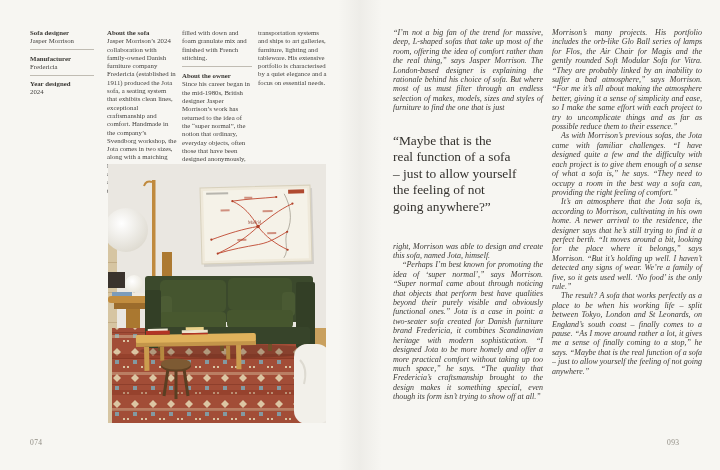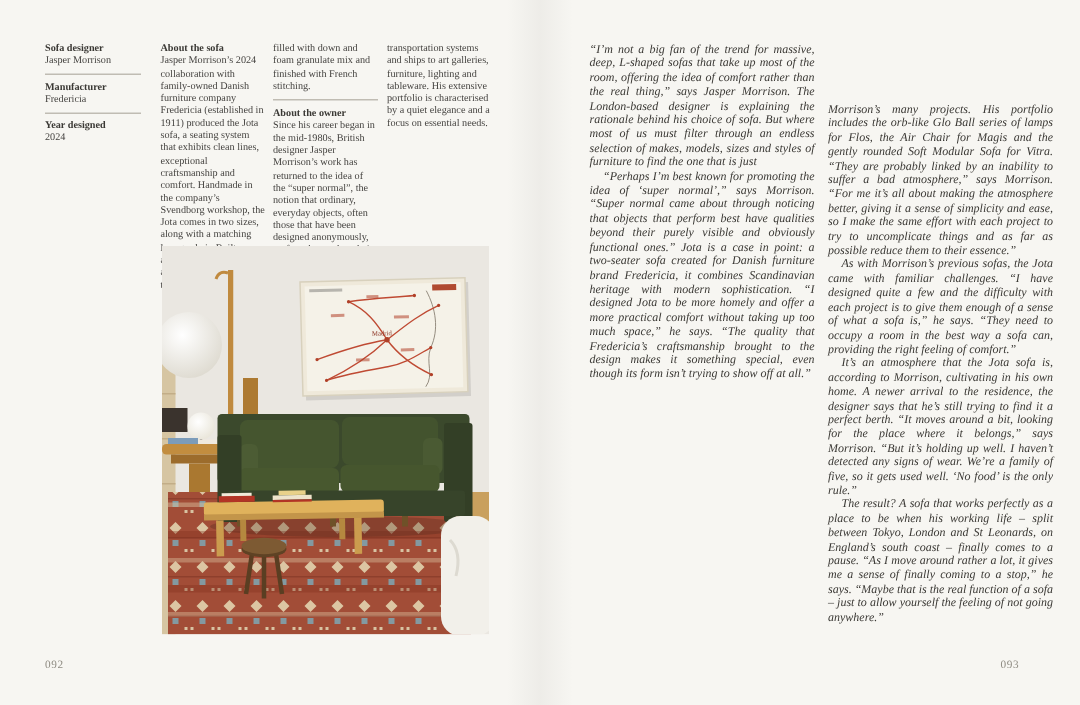--- a/index.html
+++ b/index.html
@@ -41,21 +41,21 @@
 
   
   .rcol {
     position:absolute; top:28px; width:150px;
     font-size:8px; line-height:9.4px;
     text-align:justify; color:#3b3935;
   }
   .rcol p { margin:0;font-style:italic; }
   .rcol p.indent { text-indent:9px; }
   .rcol1 { left:393px; }
-  .rcol2 { left:552px;margin-top:40px; }
+  .rcol2 { left:552px; }
   .pullquote {
     margin:20px 0 26px 0;
     font-size:13.4px; line-height:16.6px;
     white-space:pre-line; text-align:left;
     color:#33312d;
   }
   
   .folio {
     position:absolute; top:438px;
     font-size:7.5px; letter-spacing:0.4px; color:#8f8c83;
@@ -246,27 +246,33 @@
           <ellipse cx="68" cy="200" rx="15" ry="5.5" fill="#7d5a33"></ellipse>
         </g>
 
         <g>
           <rect x="186" y="180" width="36" height="80" rx="13" fill="#f2f0ea"></rect>
           <path d="M 192,196 Q 200,204 196,220" stroke="#dddad1" stroke-width="2" fill="none"></path>
         </g>
       </svg>
     </figure>
 
-    <div class="folio folio-left">092</div>
+    <div class="folio folio-left">074</div>
   </section>
 
   <section>
 
     <div class="rcol rcol1">
       <p>“I’m not a big fan of the trend for massive, deep, L-shaped sofas that take up most of the room, offering the idea of comfort rather than the real thing,” says Jasper Morrison. The London-based designer is explaining the rationale behind his choice of sofa. But where most of us must filter through an endless selection of makes, models, sizes and styles of furniture to find the one that is just</p>
+      <div class="pullquote">“Maybe that is the
+real function of a sofa
+– just to allow yourself
+the feeling of not
+going anywhere?”</div>
+      <p>right, Morrison was able to design and create this sofa, named Jota, himself.</p>
       <p class="indent">“Perhaps I’m best known for promoting the idea of ‘super normal’,” says Morrison. “Super normal came about through noticing that objects that perform best have qualities beyond their purely visible and obviously functional ones.” Jota is a case in point: a two-seater sofa created for Danish furniture brand Fredericia, it combines Scandinavian heritage with modern sophistication. “I designed Jota to be more homely and offer a more practical comfort without taking up too much space,” he says. “The quality that Fredericia’s craftsmanship brought to the design makes it something special, even though its form isn’t trying to show off at all.”</p>
     </div>
 
     <div class="rcol rcol2">
       <p>Morrison’s many projects. His portfolio includes the orb-like Glo Ball series of lamps for Flos, the Air Chair for Magis and the gently rounded Soft Modular Sofa for Vitra. “They are probably linked by an inability to suffer a bad atmosphere,” says Morrison. “For me it’s all about making the atmosphere better, giving it a sense of simplicity and ease, so I make the same effort with each project to try to uncomplicate things and as far as possible reduce them to their essence.”</p>
       <p class="indent">As with Morrison’s previous sofas, the Jota came with familiar challenges. “I have designed quite a few and the difficulty with each project is to give them enough of a sense of what a sofa is,” he says. “They need to occupy a room in the best way a sofa can, providing the right feeling of comfort.”</p>
       <p class="indent">It’s an atmosphere that the Jota sofa is, according to Morrison, cultivating in his own home. A newer arrival to the residence, the designer says that he’s still trying to find it a perfect berth. “It moves around a bit, looking for the place where it belongs,” says Morrison. “But it’s holding up well. I haven’t detected any signs of wear. We’re a family of five, so it gets used well. ‘No food’ is the only rule.”</p>
       <p class="indent">The result? A sofa that works perfectly as a place to be when his working life – split between Tokyo, London and St Leonards, on England’s south coast – finally comes to a pause. “As I move around rather a lot, it gives me a sense of finally coming to a stop,” he says. “Maybe that is the real function of a sofa – just to allow yourself the feeling of not going anywhere.”</p>
     </div>
 

